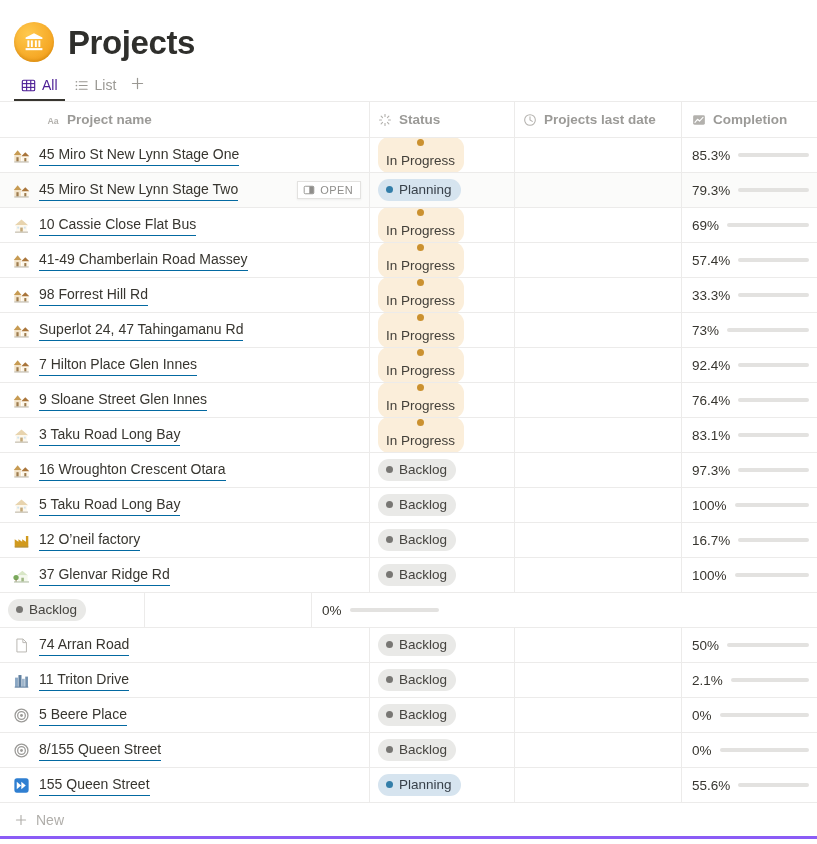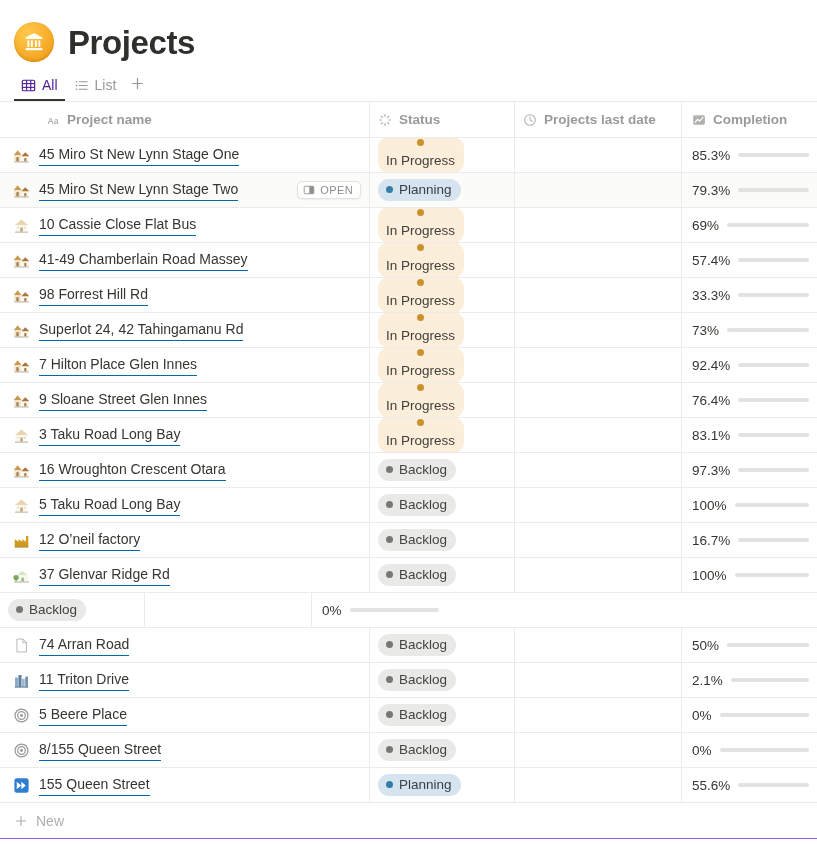--- a/index.html
+++ b/index.html
@@ -124,21 +124,21 @@
     line-height: 1.45;
     white-space: nowrap;
     cursor: pointer;
   }
   .open-btn {
     margin-left: auto;
     display: none;
     align-items: center;
     gap: 5px;
     border: 1px solid #e3e2e0;
-    border-radius: 5px;
+    border-radius: 0;
     background: #fff;
     padding: 2px 7px 2px 5px;
     font-size: 11px;
     letter-spacing: .4px;
     color: #8f8e8b;
     cursor: pointer;
     box-shadow: 0 1px 2px rgba(15,15,15,.06);
     flex: 0 0 auto;
   }
   .trow.hovered { background: #fbfbfa; }
@@ -192,21 +192,21 @@
 
   
   .new-row {
     display: flex;
     align-items: center;
     gap: 8px;
     height: 36px;
     padding-left: 14px;
     color: #b0aeaa;
     font-size: 14px;
-    border-bottom: 1px solid #8b5cf6;
+    border-bottom: 3px solid #8b5cf6;
     cursor: pointer;
   }
   .new-row svg { display: block; }
 </style>
 </head>
 <body>
 
 <div class="page-header">
   <div class="page-emoji">
     <svg width="24" height="24" viewBox="0 0 24 24" fill="#ffffff">
@@ -463,21 +463,21 @@
             <svg width="17" height="17" viewBox="0 0 20 20">
               <rect x="1.5" y="9" width="8" height="8" fill="#f2e3c9"></rect>
               <polygon points="5.5,3.8 1,9.4 10,9.4" fill="#c79b52"></polygon>
               <rect x="10.5" y="10.5" width="8" height="6.5" fill="#fdf6e8"></rect>
               <polygon points="14.5,6.2 9.8,11 19.2,11" fill="#a9753a"></polygon>
               <rect x="4" y="12" width="2.6" height="5" fill="#9c7b4e"></rect>
               <rect x="13.3" y="13" width="2.4" height="4" fill="#9c7b4e"></rect>
               <rect x="1.5" y="17" width="17" height="1.2" fill="#b9b19f"></rect>
             </svg>
           </span>
-          <span class="row-title">Superlot 24, 42 Tahingamanu Rd</span>
+          <span class="row-title">Superlot 24, 47 Tahingamanu Rd</span>
         </div>
         <div class="cell c-status">
           <span class="pill inprogress">
             <span class="dot"></span>
             <span>In Progress</span>
           </span>
         </div>
         <div class="cell c-date">
           <span></span>
         </div>

